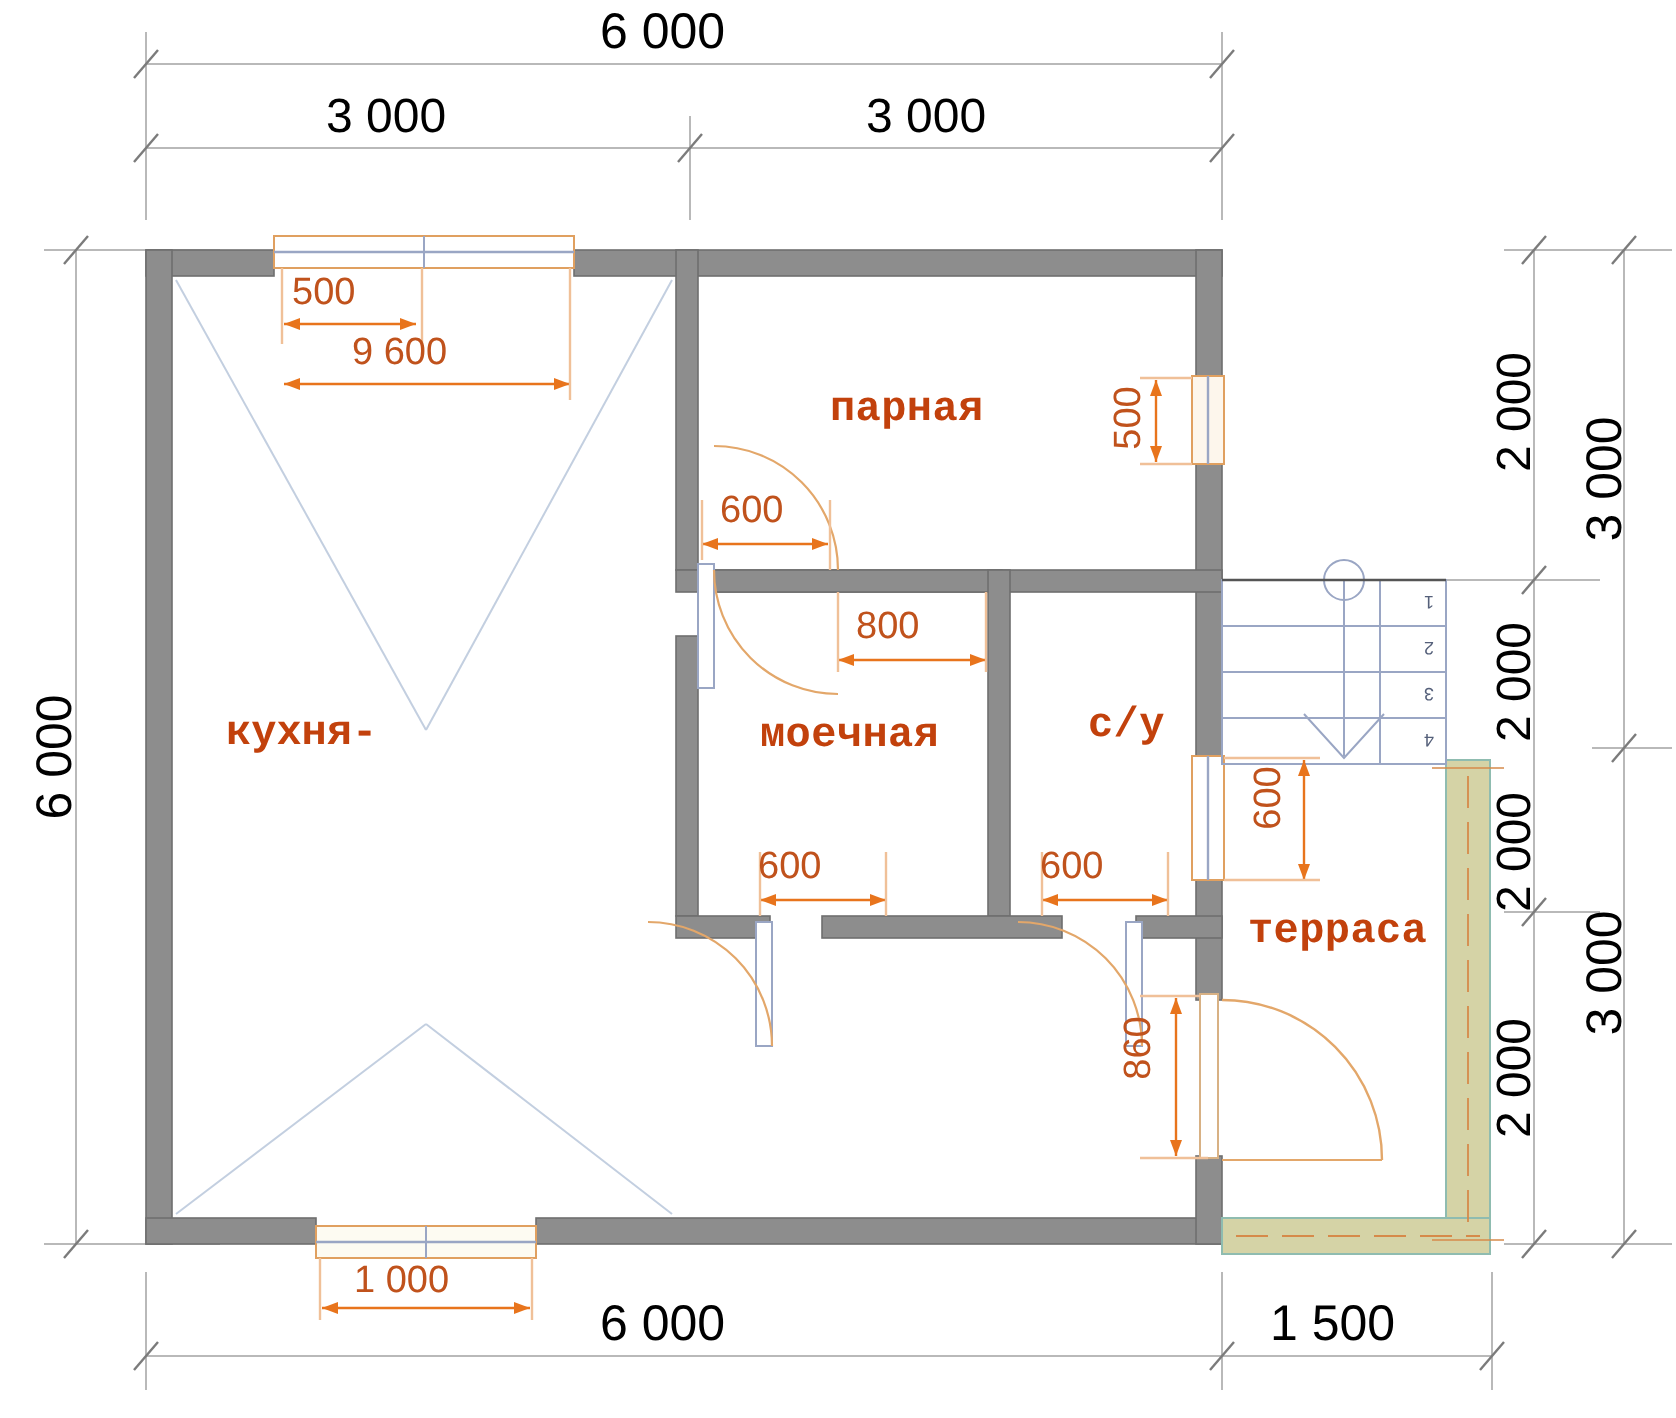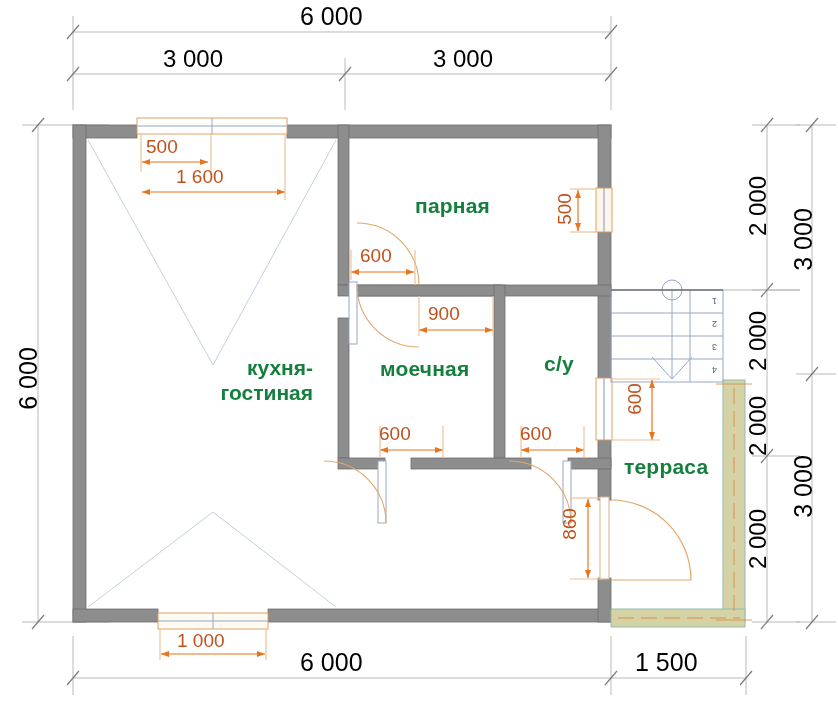--- a/index.html
+++ b/index.html
@@ -3,27 +3,27 @@
 <meta charset="utf-8">
 <style>
   html,body{margin:0;padding:0;background:#ffffff;}
   body{
     width:838px;height:709px;
     font-family:"Liberation Sans","DejaVu Sans",sans-serif;
     -webkit-font-smoothing:antialiased;
   }
   #plan{position:relative;width:838px;height:695px;overflow:hidden;background:#fff;}
   svg{position:absolute;left:0;top:0;}
-  .lbl{position:absolute;color:#15803d;font-weight:700;white-space:nowrap;}
+  .lbl{position:absolute;color:#c2410c;font-weight:700;white-space:nowrap;font-family:Liberation Mono, monospace;}
   .dimlbl{position:absolute;color:#000;white-space:nowrap;font-weight:400;}
   .orange{position:absolute;color:#c0521c;white-space:nowrap;font-weight:400;}
   .rot90{transform:rotate(-90deg);}
   .rot180{transform:rotate(180deg);}
   .room-name{font-size:21px;letter-spacing:.2px;}
-  .room-multi{font-size:21px;line-height:25px;text-align:right;font-weight:700;}
+  .room-multi{font-size:21px;line-height:25px;text-align:left;font-weight:700;}
   .dimbig{font-size:25px;}
   .dimmid{font-size:24px;}
   .orange-num{font-size:19px;}
   .stairnum{position:absolute;font-size:9px;color:#55607a;}
 </style>
 </head>
 <body>
 
 <div id="plan">
 
@@ -248,32 +248,31 @@
   <div class="dimlbl dimmid rot90" style="left:703px;top:525px;width:110px;text-align:center;">2 000</div>
 
   <div class="dimlbl dimbig rot90" style="left:748px;top:225px;width:110px;text-align:center;">3 000</div>
   <div class="dimlbl dimbig rot90" style="left:748px;top:472px;width:110px;text-align:center;">3 000</div>
 
   <div class="dimlbl dimbig" style="left:300px;top:648px;">6 000</div>
   <div class="dimlbl dimbig" style="left:635px;top:648px;">1 500</div>
 
   <div class="lbl room-multi" style="left:113px;top:355px;width:200px;">
     <div>кухня-</div>
-    <div>гостиная</div>
   </div>
   <div class="lbl room-name" style="left:415px;top:194px;">парная</div>
   <div class="lbl room-name" style="left:380px;top:357px;">моечная</div>
   <div class="lbl room-name" style="left:544px;top:352px;">с/у</div>
   <div class="lbl room-name" style="left:624px;top:455px;">терраса</div>
 
   <div class="orange orange-num" style="left:146px;top:136px;">500</div>
-  <div class="orange orange-num" style="left:176px;top:166px;">1 600</div>
+  <div class="orange orange-num" style="left:176px;top:166px;">9 600</div>
   <div class="orange orange-num rot90" style="left:525px;top:198px;width:80px;text-align:center;">500</div>
   <div class="orange orange-num" style="left:360px;top:245px;">600</div>
-  <div class="orange orange-num" style="left:428px;top:303px;">900</div>
+  <div class="orange orange-num" style="left:428px;top:303px;">800</div>
   <div class="orange orange-num" style="left:379px;top:423px;">600</div>
   <div class="orange orange-num" style="left:520px;top:423px;">600</div>
   <div class="orange orange-num rot90" style="left:595px;top:388px;width:80px;text-align:center;">600</div>
   <div class="orange orange-num rot90" style="left:530px;top:513px;width:80px;text-align:center;">860</div>
   <div class="orange orange-num" style="left:177px;top:630px;text-align:right;">1 000</div>
 
   <div class="stairnum rot180" style="left:712px;top:296px;">1</div>
   <div class="stairnum rot180" style="left:712px;top:319px;">2</div>
   <div class="stairnum rot180" style="left:712px;top:342px;">3</div>
   <div class="stairnum rot180" style="left:712px;top:365px;">4</div>

